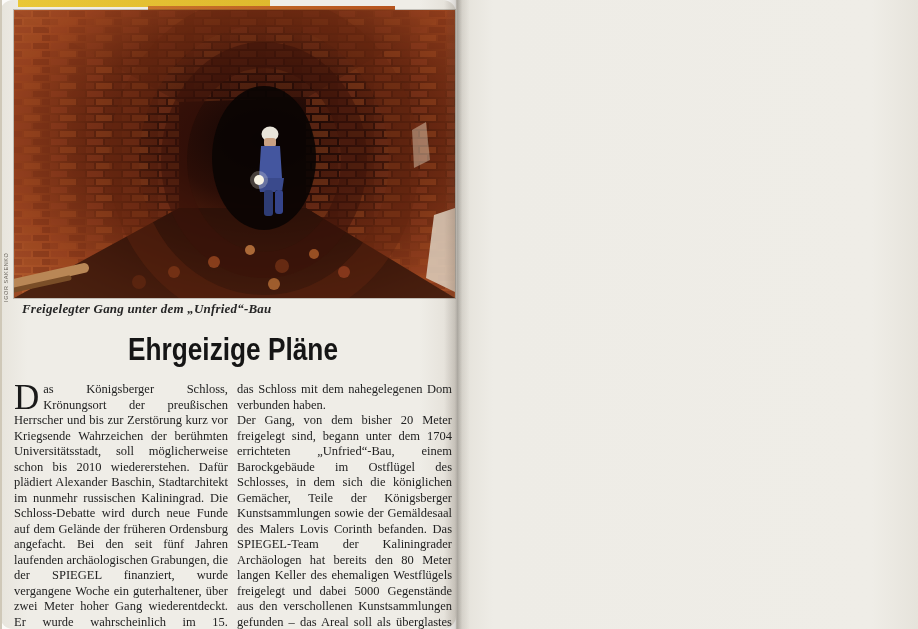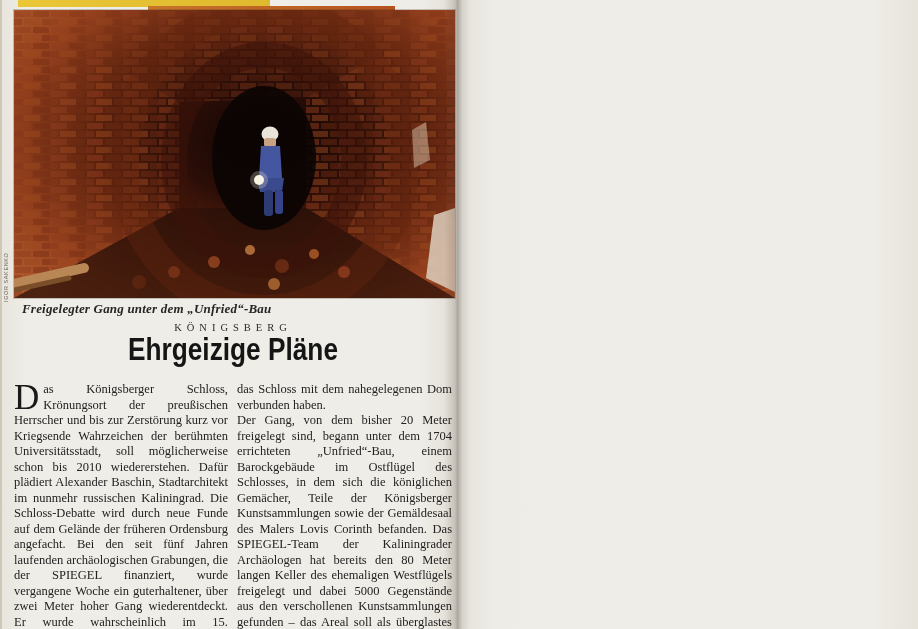--- a/index.html
+++ b/index.html
@@ -1,19 +1,19 @@
 <!DOCTYPE html>
 <html lang="de"><head>
 <meta charset="utf-8">
 <style>
   html,body{margin:0;padding:0;background:#fcfbf9;}
   .spread{position:relative;width:918px;height:629px;overflow:hidden;
           font-family:"Liberation Serif", serif;color:#1f1f1f;background:#fcfbf9;}
   .page{position:absolute;top:0;height:629px;background:linear-gradient(180deg,#efede7 0%,#ecEAe3 40%,#eae7e0 100%);}
-  .page-left{left:0;width:456px;background:linear-gradient(90deg,#e7e4dc 0%,#efede7 6%,#efede7 92%,#e2ded6 100%);}
+  .page-left{left:0;width:456px;background:linear-gradient(90deg,#e7e4dc 0%,#efede7 6%,#efede7 92%,#e2ded6 100%);border-radius:13px;}
   .page-right{left:456px;width:462px;background:linear-gradient(90deg,#e3e0d8 0%,#eeece6 8%,#efede7 90%,#e6e3db 100%);}
   .gutter{position:absolute;left:444px;top:0;width:26px;height:629px;z-index:5;pointer-events:none;
           background:linear-gradient(90deg,rgba(70,60,50,0) 0%,rgba(70,60,50,.18) 42%,rgba(45,38,32,.30) 52%,rgba(70,60,50,.10) 70%,rgba(70,60,50,0) 100%);}
   .scan-strip-yellow{position:absolute;left:18px;top:0;width:252px;height:7px;background:linear-gradient(90deg,#e9c737,#dfb92e);}
   .scan-strip-orange{position:absolute;left:148px;top:6px;width:247px;height:5px;background:linear-gradient(90deg,#c8742a,#b5531e);}
   .edge-left{position:absolute;left:0;top:0;width:2px;height:629px;background:#cfc8b8;}
 
   figure{margin:0;padding:0;}
   .photo{position:absolute;display:block;box-shadow:0 0 0 1px rgba(60,50,40,.25);overflow:hidden;}
   .photo svg{display:block;}
@@ -102,21 +102,20 @@
           <rect x="250" y="180" width="9" height="26" rx="3" fill="#2e3c74"></rect>
           <rect x="261" y="180" width="8" height="24" rx="3" fill="#35448а" fill-opacity="0.9"></rect>
           <rect x="261" y="180" width="8" height="24" rx="3" fill="#35448a"></rect>
           <circle cx="245" cy="170" r="5" fill="#f9f4e4"></circle>
           <circle cx="245" cy="170" r="9" fill="#f9f4e4" opacity="0.25"></circle>
         </g>
       </svg>
     </figure>
     <div class="caption cap-left">Freigelegter Gang unter dem „Unfried“-Bau</div>
 
-    <div class="kicker">KÖNIGSBERG</div>
     <h1 class="headline">Ehrgeizige Pläne</h1>
 
     <div class="col col1">
       <span class="dropcap">D</span><span>as Königsberger Schloss, Krönungsort der preußischen Herrscher und bis zur Zerstörung kurz vor Kriegsende Wahrzeichen der berühmten Universitätsstadt, soll möglicherweise schon bis 2010 wiedererstehen. Dafür plädiert Alexander Baschin, Stadtarchitekt im nunmehr russischen Kaliningrad. Die Schloss-Debatte wird durch neue Funde auf dem Gelände der früheren Ordensburg angefacht. Bei den seit fünf Jahren laufenden archäologischen Grabungen, die der SPIEGEL finanziert, wurde vergangene Woche ein guterhaltener, über zwei Meter hoher Gang wiederentdeckt. Er wurde wahrscheinlich im 15. Jahrhundert angelegt und könnte</span>
     </div>
 
     <div class="col col2">
       <p>das Schloss mit dem nahegelegenen Dom verbunden haben.</p>
       <p>Der Gang, von dem bisher 20 Meter freigelegt sind, begann unter dem 1704 errichteten „Unfried“-Bau, einem Barockgebäude im Ostflügel des Schlosses, in dem sich die königlichen Gemächer, Teile der Königsberger Kunstsammlungen sowie der Gemäldesaal des Malers Lovis Corinth befanden. Das SPIEGEL-Team der Kaliningrader Archäologen hat bereits den 80 Meter langen Keller des ehemaligen Westflügels freigelegt und dabei 5000 Gegenstände aus den verschollenen Kunstsammlungen gefunden – das Areal soll als überglastes Museum in den Schlossneubau integriert werden.</p>
     </div>

